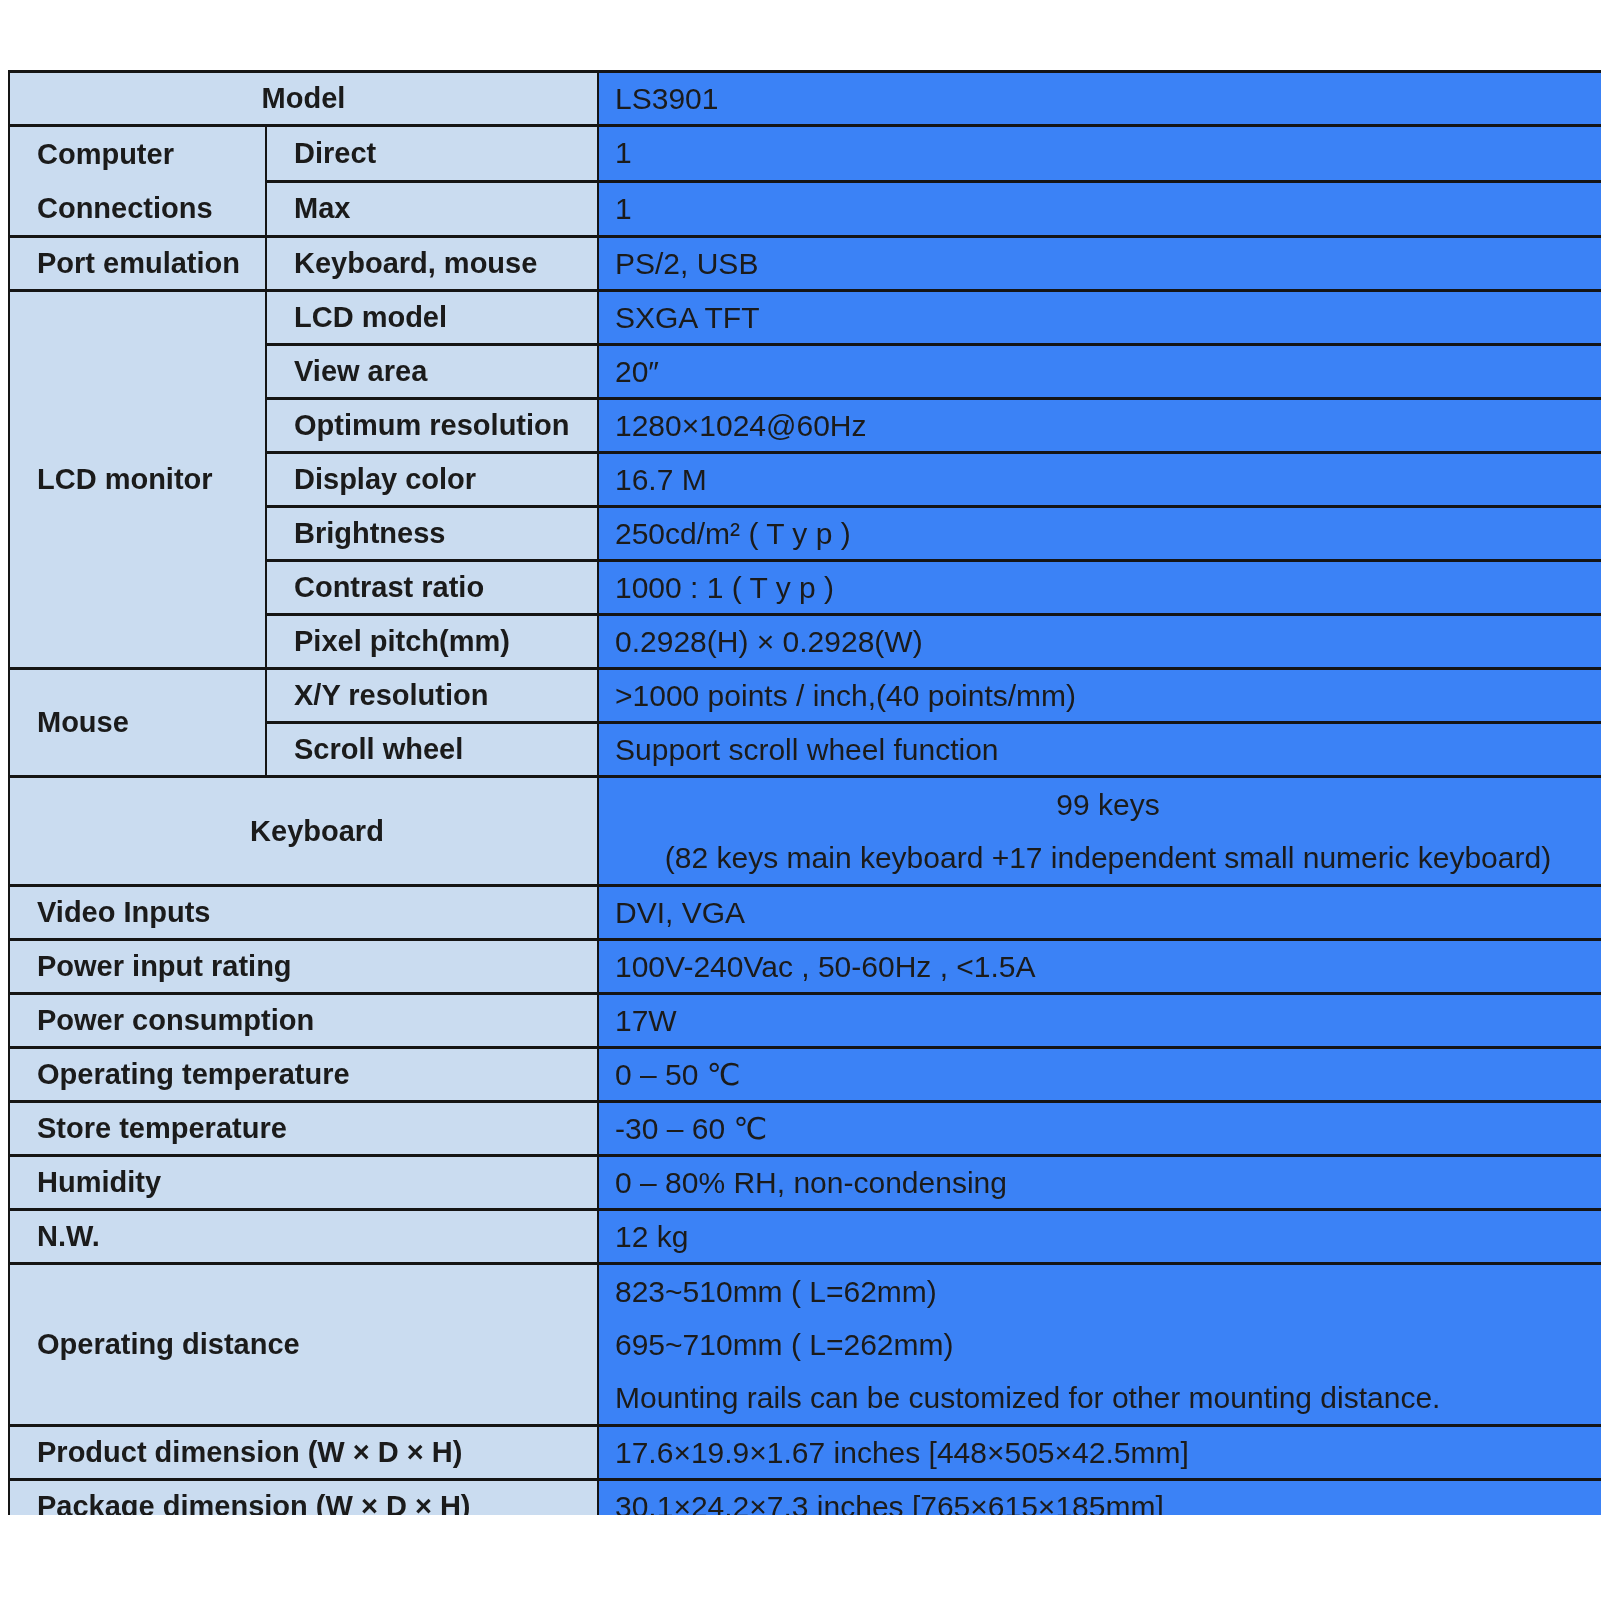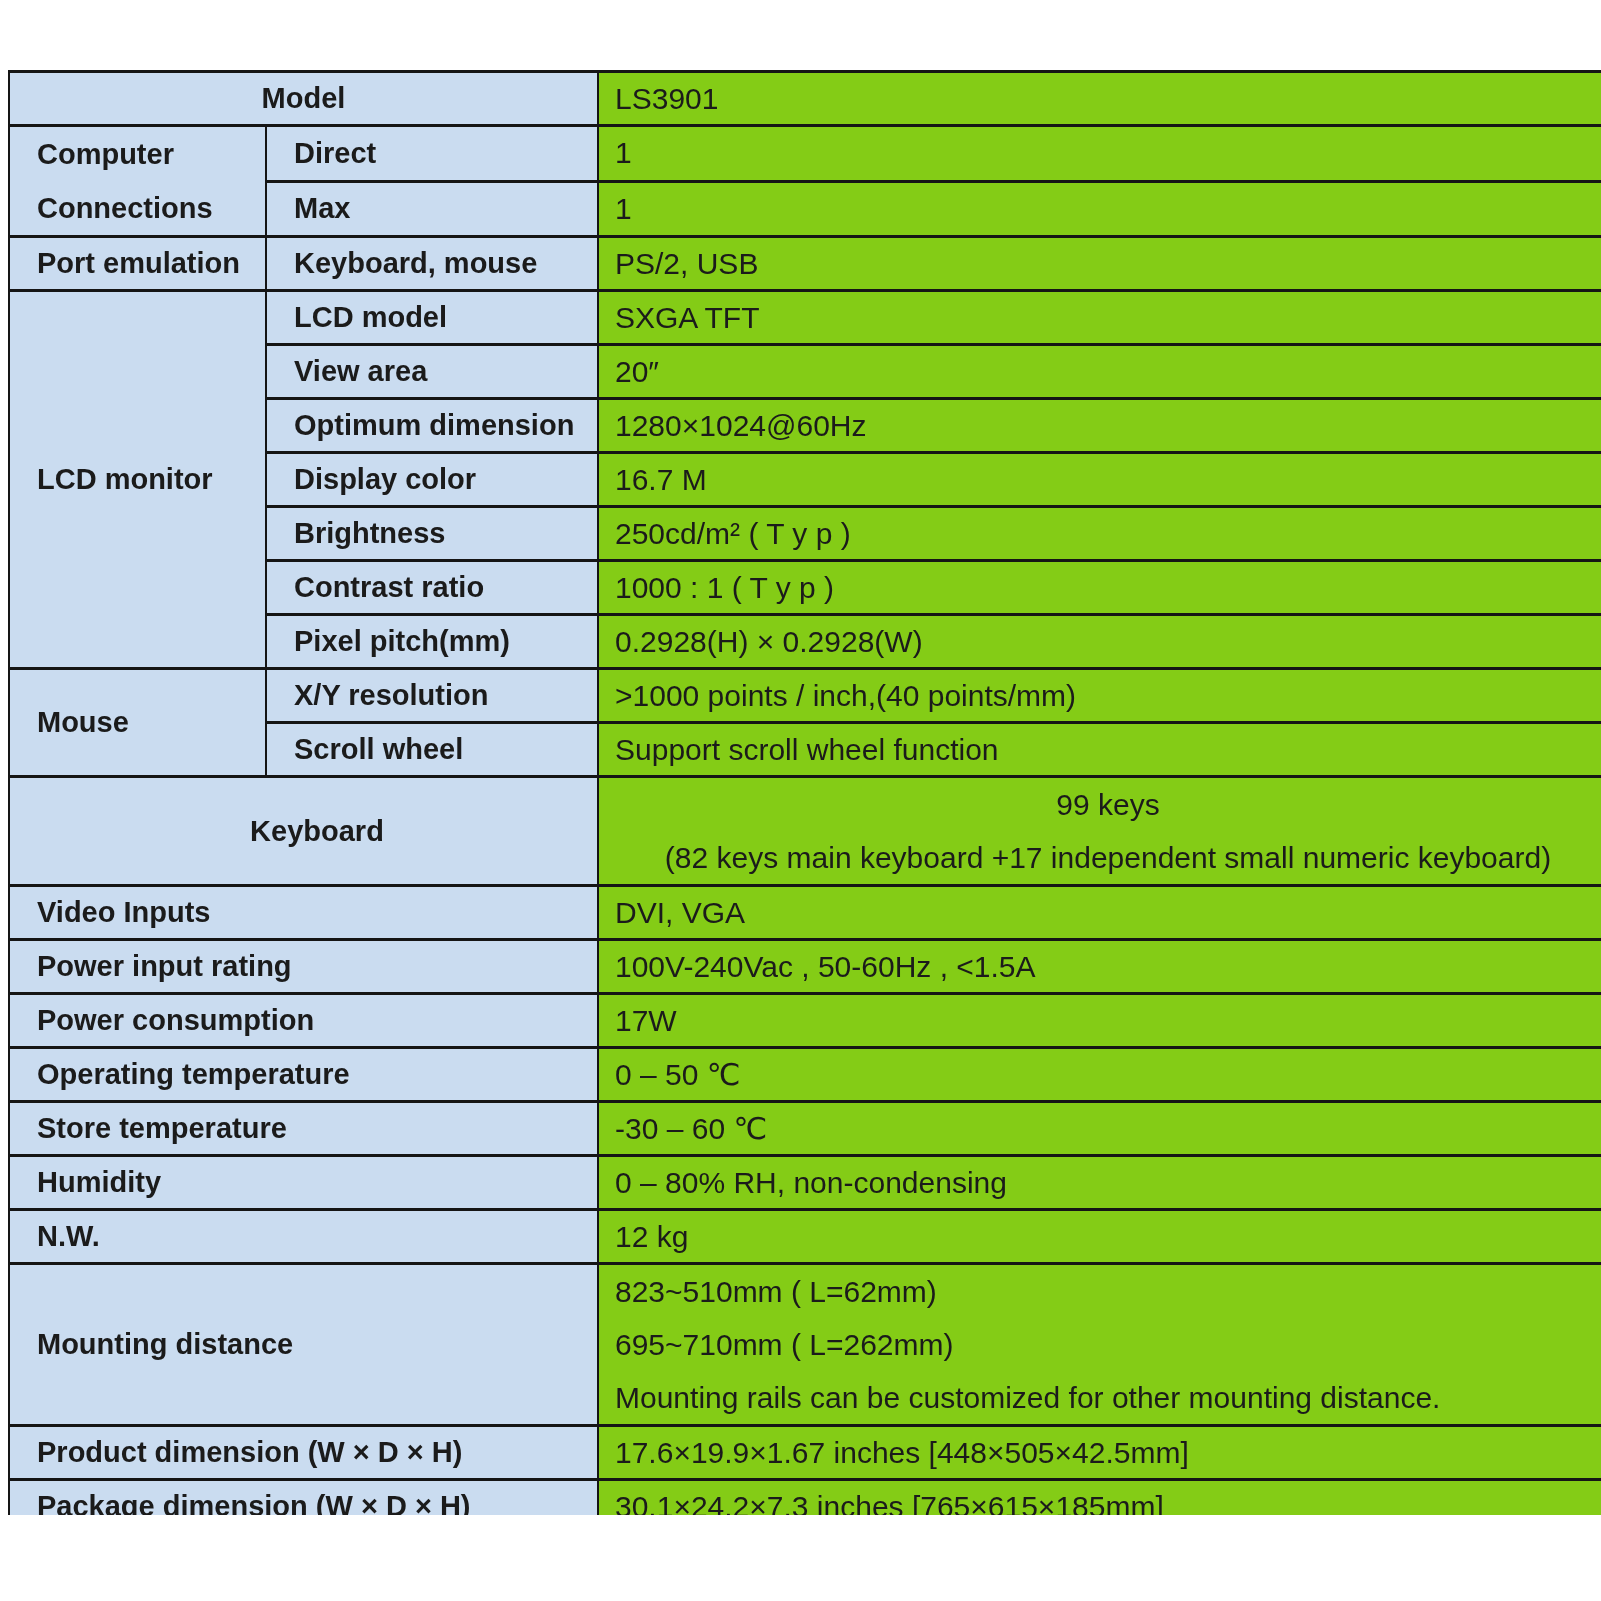--- a/index.html
+++ b/index.html
@@ -27,21 +27,21 @@
   tr.h2 { height:107px;text-align:center; }
   tr.h3 { height:161px; }
 
   td.lbl {
     background:#cadcf0;
     font-weight:bold;
     font-size:29px;
     padding-left:27px;
   }
   td.val {
-    background:#84cc16;
+    background:#3b82f6;
     font-size:30px;
     padding-left:16px;
     border-right:0;
   }
   td.center { text-align:center; padding-left:0; }
 
   .grp2 div { line-height:54px; }
   .stack div { line-height:53px; }
 </style>
 </head>
@@ -85,21 +85,21 @@
     <tr>
       <td rowspan="7" class="lbl">LCD monitor</td>
       <td class="lbl">LCD model</td>
       <td class="val">SXGA TFT</td>
     </tr>
     <tr>
       <td class="lbl">View area</td>
       <td class="val">20″</td>
     </tr>
     <tr>
-      <td class="lbl">Optimum dimension</td>
+      <td class="lbl">Optimum resolution</td>
       <td class="val">1280×1024@60Hz</td>
     </tr>
     <tr>
       <td class="lbl">Display color</td>
       <td class="val">16.7 M</td>
     </tr>
     <tr>
       <td class="lbl">Brightness</td>
       <td class="val">250cd/m² ( T y p )</td>
     </tr>
@@ -155,21 +155,21 @@
     <tr>
       <td colspan="2" class="lbl">Humidity</td>
       <td class="val">0 – 80% RH, non-condensing</td>
     </tr>
     <tr>
       <td colspan="2" class="lbl">N.W.</td>
       <td class="val">12 kg</td>
     </tr>
 
     <tr class="h3">
-      <td colspan="2" class="lbl">Mounting distance</td>
+      <td colspan="2" class="lbl">Operating distance</td>
       <td class="val">
         <div class="stack">
           <div>823~510mm ( L=62mm)</div>
           <div>695~710mm ( L=262mm)</div>
           <div>Mounting rails can be customized for other mounting distance.</div>
         </div>
       </td>
     </tr>
 
     <tr>

